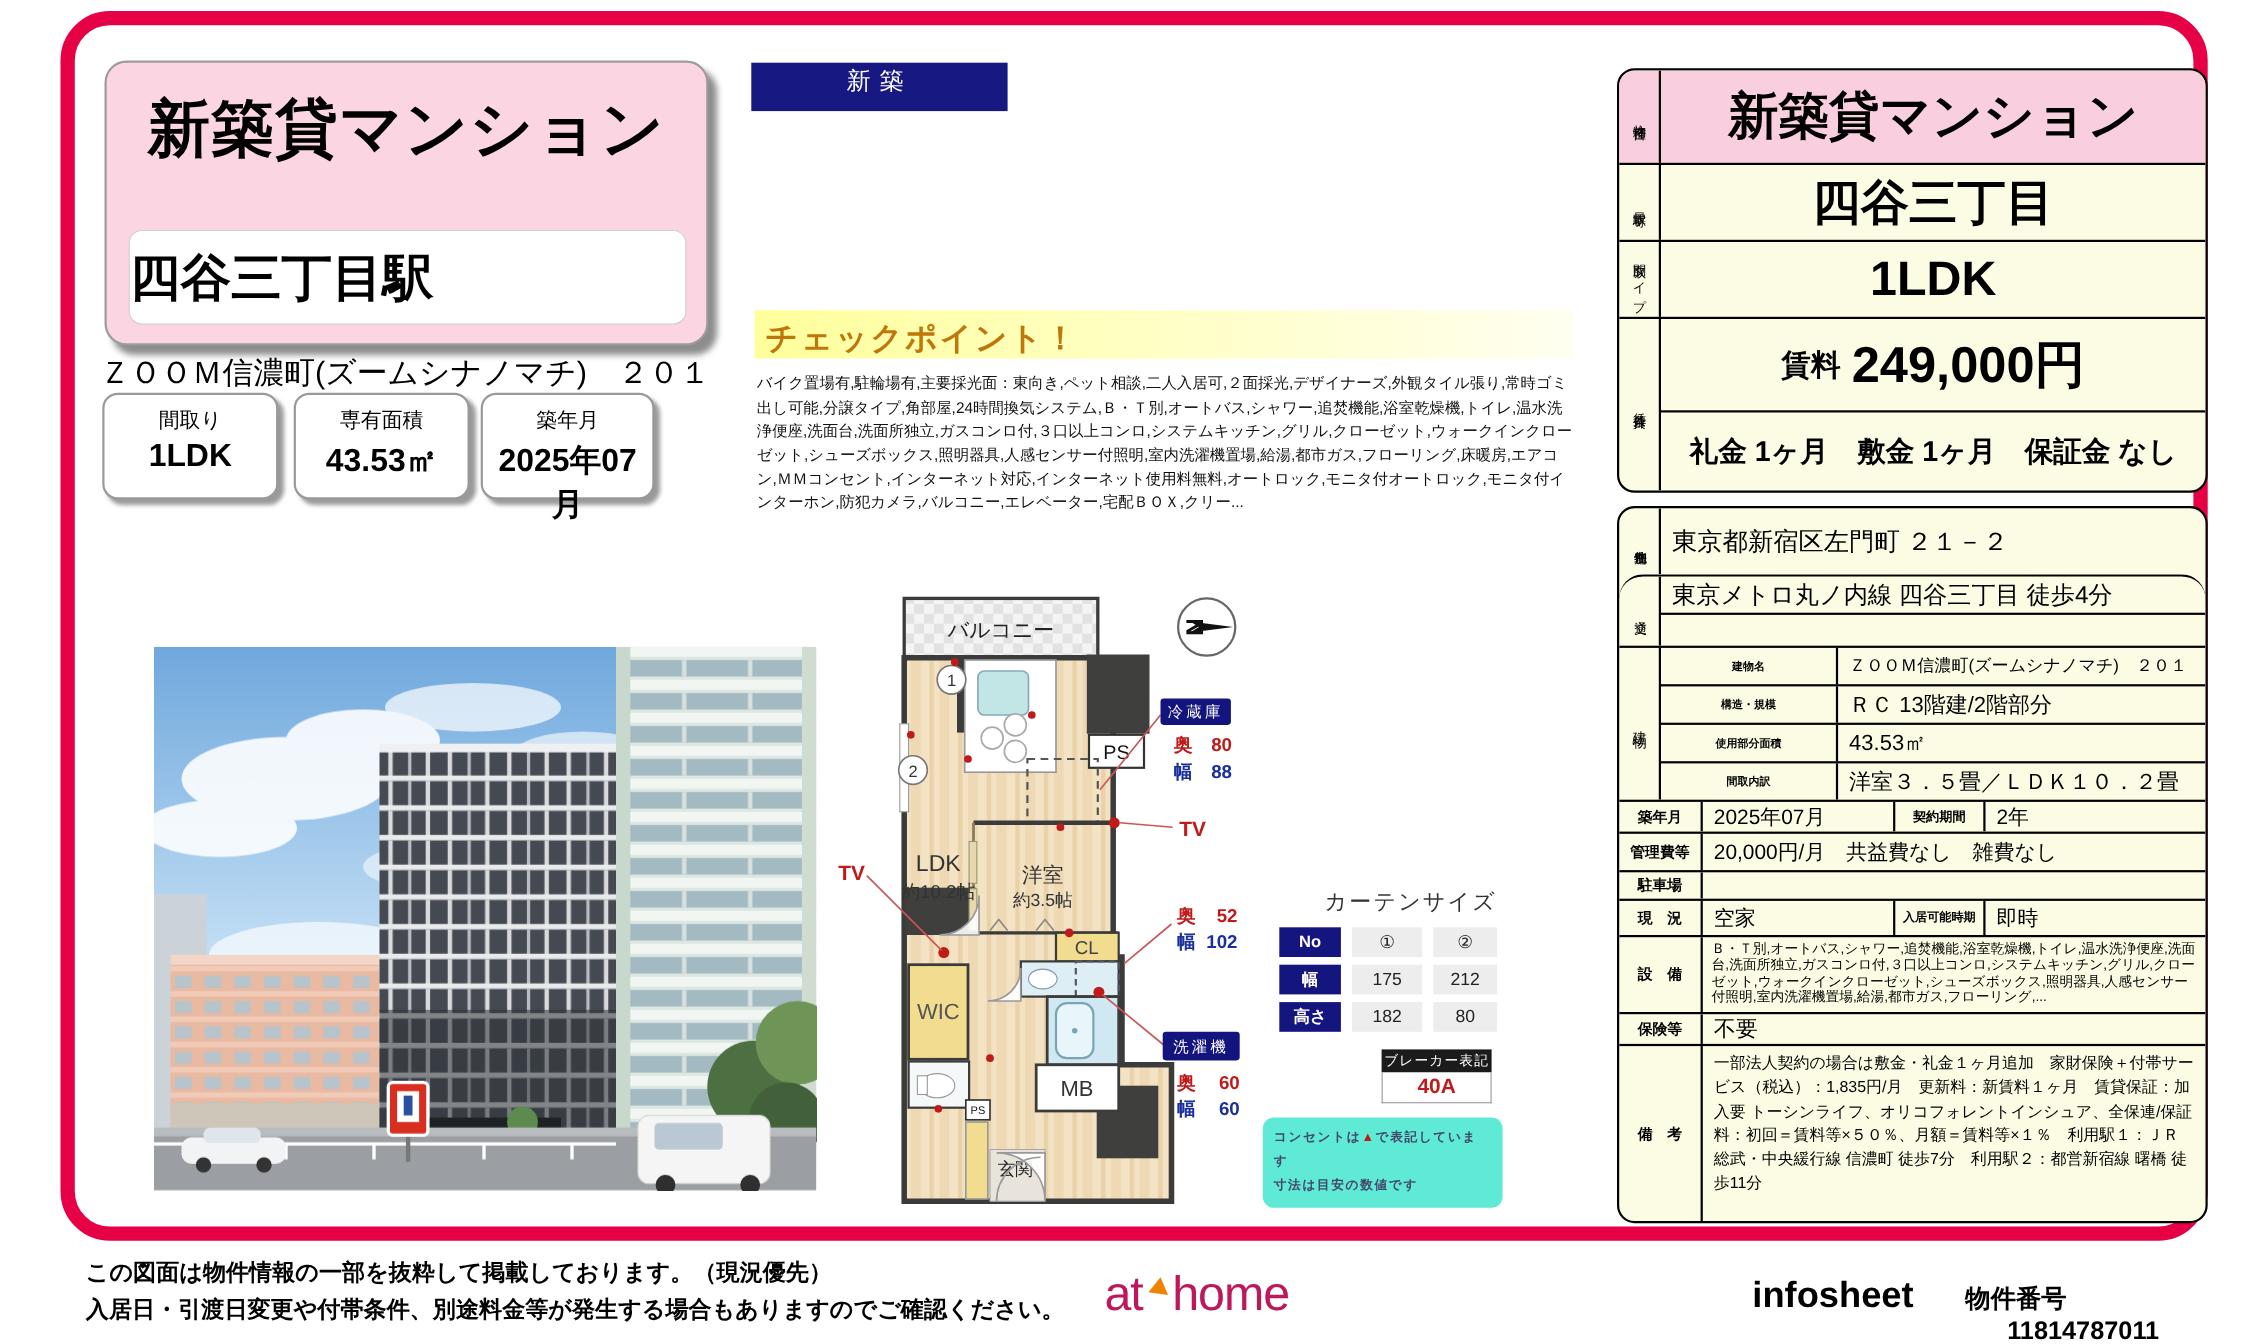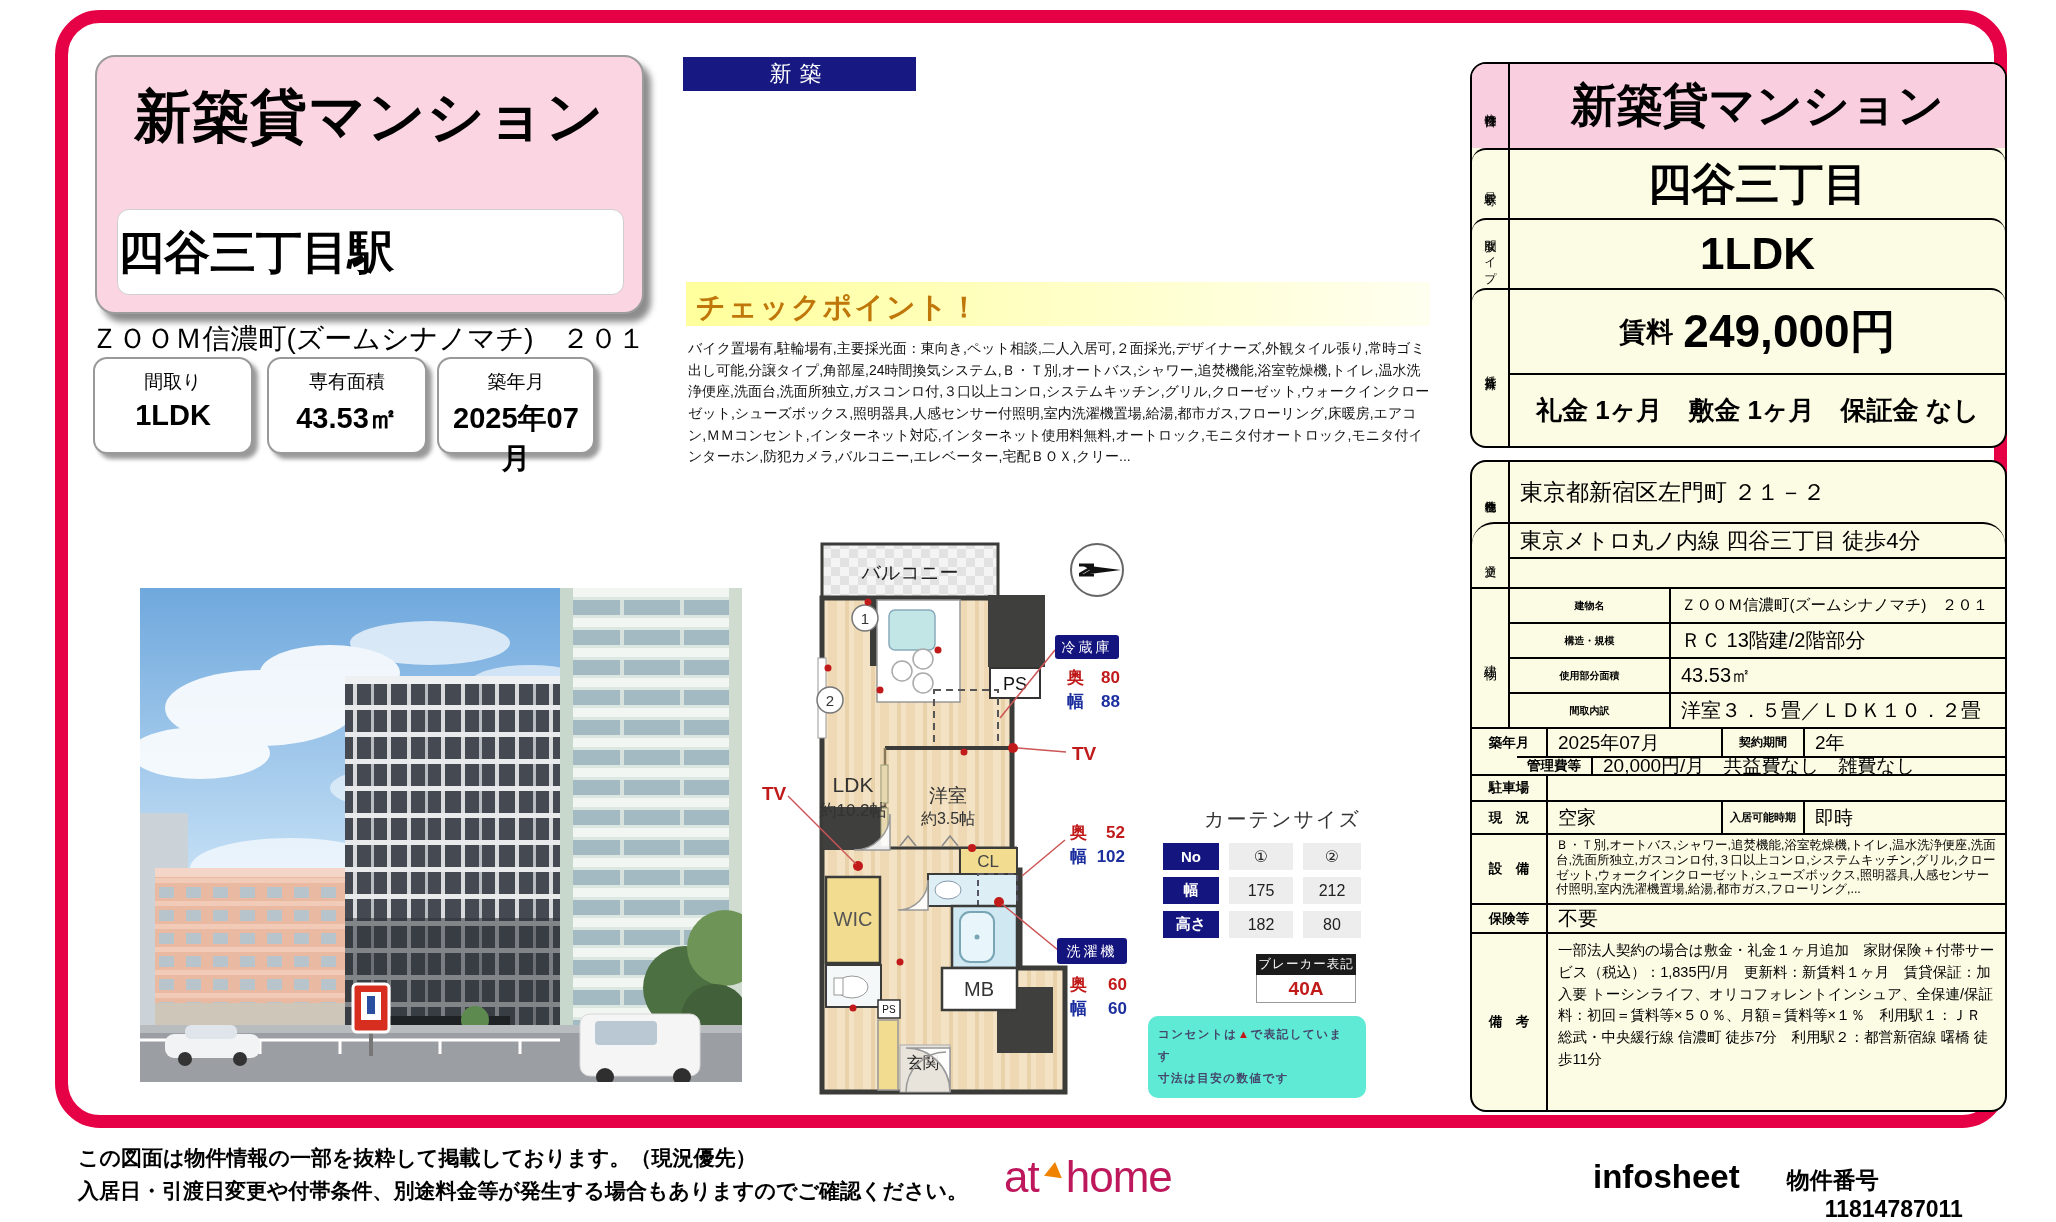--- a/index.html
+++ b/index.html
@@ -19,21 +19,21 @@
   .titlebox .station{position:absolute;left:20px;top:152px;width:505px;height:84px;background:#fff;
                      border:1px solid #cfcfcf;border-radius:12px;text-align:left;line-height:84px;
                      font-size:46px;font-weight:bold;}
   .bldgline{position:absolute;left:88px;top:320px;width:560px;text-align:center;font-size:28px;font-weight:500;}
 
   .badgebox{position:absolute;top:357px;height:97px;background:#fff;border:2px solid #999;
             border-radius:14px;box-shadow:5px 5px 4px rgba(0,0,0,.4);box-sizing:border-box;text-align:center;}
   .badgebox .bl{margin-top:10px;font-size:19px;}
   .badgebox .bv{margin-top:4px;font-size:29px;font-weight:bold;}
 
-  .newbadge{position:absolute;left:683px;top:57px;width:233px;height:34px;background:#181883;color:#fff;
+  .newbadge{position:absolute;left:683px;top:57px;width:233px;height:44px;background:#181883;color:#fff;
             text-align:center;line-height:34px;font-size:22px;letter-spacing:8px;}
 
   .cpband{position:absolute;left:686px;top:282px;width:744px;height:44px;
           background:linear-gradient(to right,#ffff9c,#fffff0);}
   .cphead{position:absolute;left:696px;top:288px;font-size:29px;font-weight:bold;color:#c0770a;letter-spacing:2px;}
   .cpbody{position:absolute;left:688px;top:338px;width:746px;font-size:14px;line-height:1.55;color:#111;}
 
   
   .curtitle{position:absolute;left:1185px;top:806px;width:195px;text-align:center;font-size:20px;color:#333;letter-spacing:2px;}
   .curgrid{position:absolute;left:1163px;top:843px;display:grid;grid-template-columns:56px 64px 58px;
@@ -46,21 +46,21 @@
   .breaker .bv{background:#fff;border:1.5px solid #999;border-top:none;height:27px;line-height:27px;
                text-align:center;color:#c11a1a;font-size:19px;font-weight:bold;}
 
   .connote{position:absolute;left:1148px;top:1016px;width:218px;box-sizing:border-box;background:#5eead4;
            border-radius:10px;padding:8px 10px;font-size:11.5px;letter-spacing:1.5px;color:#44466b;line-height:1.9;font-weight:bold;}
   .connote .tri{color:#c11a1a;}
   .pink{background:#f9cede;}
   .t1{position:absolute;left:1470px;top:62px;width:537px;height:386px;box-sizing:border-box;
       border:2.5px solid #000;border-radius:16px;overflow:hidden;background:#fcfce4;display:flex;flex-direction:column;}
   .t1row{display:flex;box-sizing:border-box;}
-  .t1row + .t1row{border-top:2.5px solid #000;border-radius:14px;}
+  .t1row + .t1row{border-top:2.5px solid #000;}
   .t1lab{width:38px;box-sizing:border-box;border-right:2.5px solid #000;display:flex;align-items:center;justify-content:center;
          writing-mode:vertical-rl;text-orientation:upright;font-size:12px;letter-spacing:1px;}
   .t1val{flex:1;display:flex;align-items:center;justify-content:center;font-weight:bold;}
   .t1col{flex:1;display:flex;flex-direction:column;}
   .rentcell{height:83px;display:flex;align-items:center;justify-content:center;border-bottom:2.5px solid #000;}
   .rentcell .rl{font-size:27px;font-weight:bold;margin-right:10px;}
   .rentcell .rv{font-size:46px;font-weight:bold;}
   .feecell{flex:1;display:flex;align-items:center;justify-content:center;font-size:26px;font-weight:bold;}
 
   .t2{position:absolute;left:1470px;top:460px;width:537px;height:652px;box-sizing:border-box;
@@ -433,21 +433,21 @@
           <div class="bval">洋室３．５畳／ＬＤＫ１０．２畳</div>
         </div>
       </div>
     </div>
     <div class="t2row" style="height:29px;">
       <div class="hl">築年月</div>
       <div class="v1">2025年07月</div>
       <div class="hl2">契約期間</div>
       <div class="v2">2年</div>
     </div>
-    <div class="t2row" style="height:18px;margin-left:45px;">
+    <div class="t2row" style="height:35px;">
       <div class="hl">管理費等</div>
       <div class="val" style="font-size:19px;">20,000円/月　共益費なし　雑費なし</div>
     </div>
     <div class="t2row" style="height:26px;">
       <div class="hl">駐車場</div>
       <div class="val"></div>
     </div>
     <div class="t2row" style="height:33px;">
       <div class="hl">現　況</div>
       <div class="v1">空家</div>

